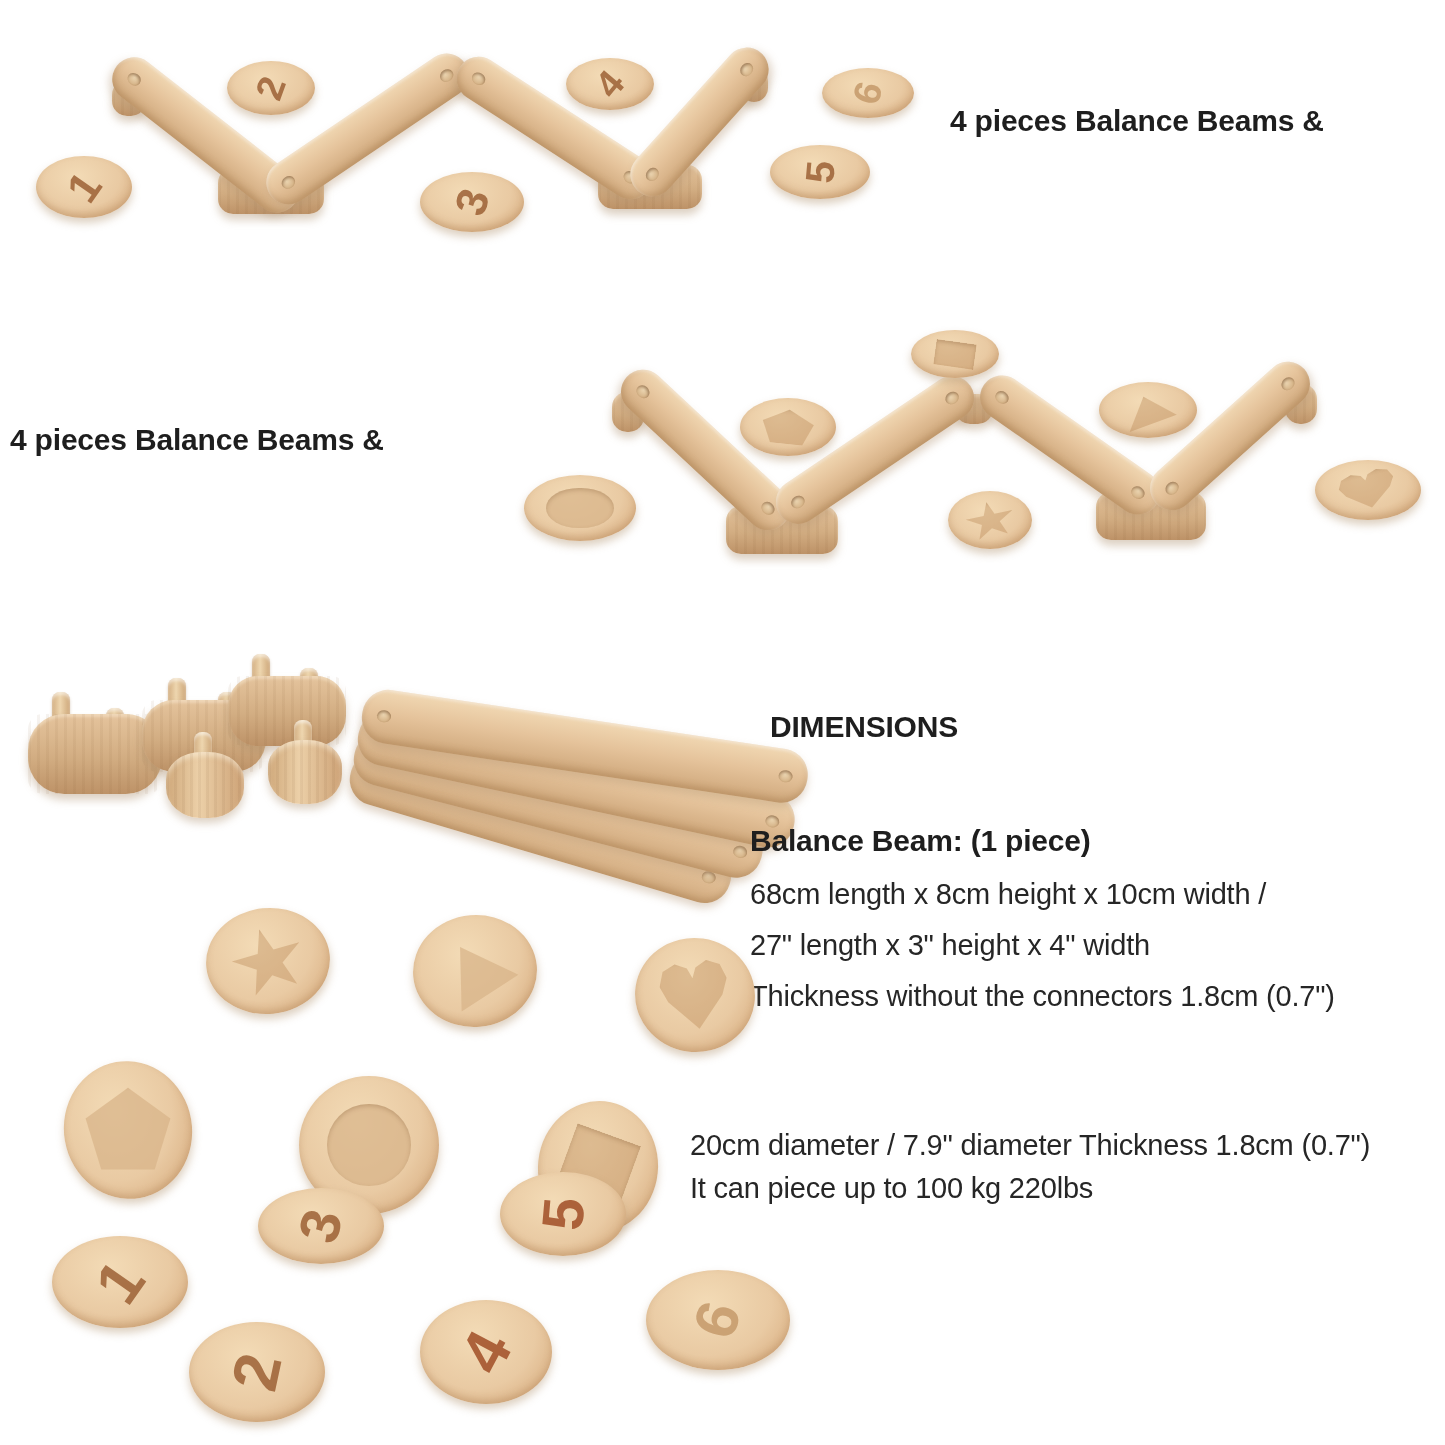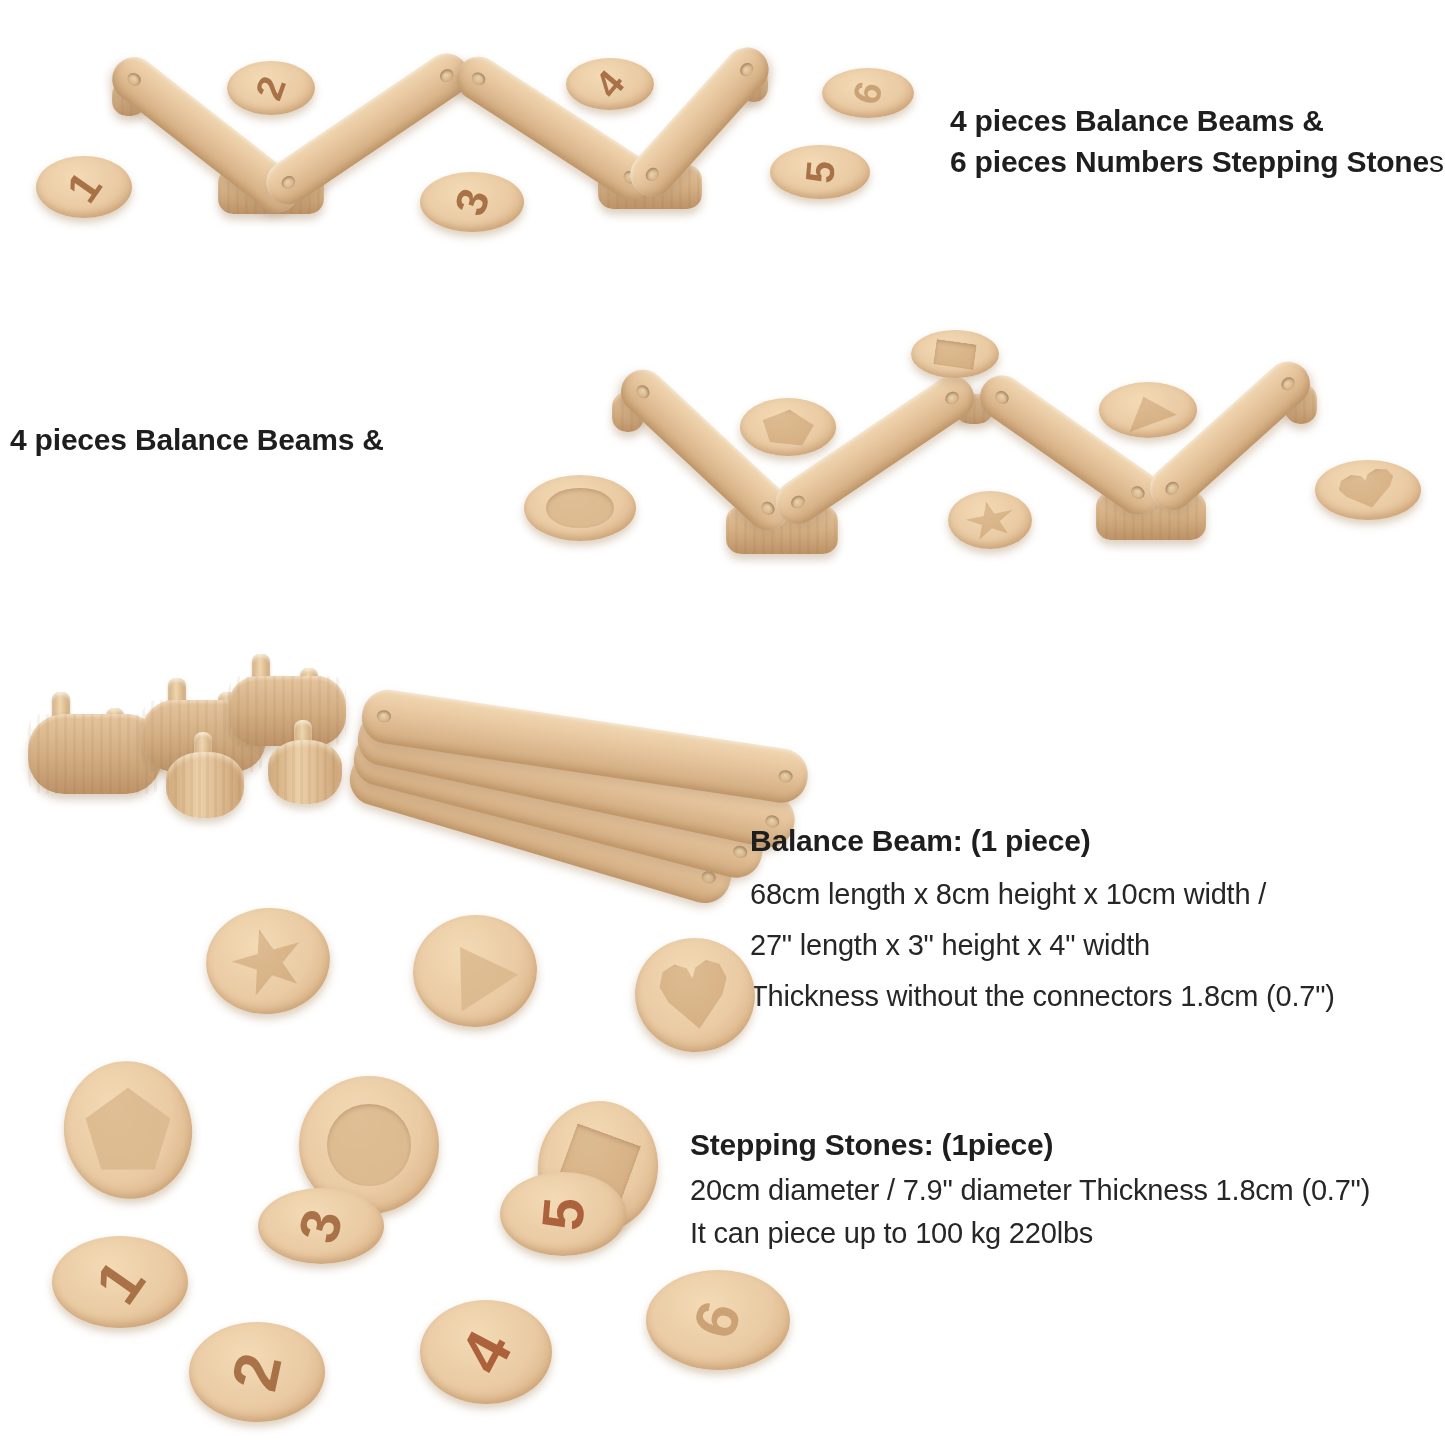--- a/index.html
+++ b/index.html
@@ -113,21 +113,20 @@
     <div class="stone" style="left:770px;top:145px;width:100px;height:54px;">
       <span class="num" style="font-size:40px;transform:rotate(-85deg);">5</span>
     </div>
     <div class="stone" style="left:822px;top:68px;width:92px;height:50px;">
       <span class="num num-lite" style="font-size:38px;transform:rotate(-75deg);">6</span>
     </div>
   </div>
 
   <div class="txt h-bold" style="left:950px;top:100px;width:495px;">
     <div>4 pieces Balance Beams &amp;</div>
-    <div><span>6 pieces Numbers Stepping Stone</span><span class="h-reg">s</span></div>
   </div>
 
   <div>
     <div class="wbase" style="left:612px;top:392px;width:32px;height:40px;"></div>
     <div class="wbase" style="left:955px;top:394px;width:38px;height:30px;"></div>
     <div class="wbase" style="left:1285px;top:384px;width:32px;height:40px;"></div>
     <div class="wbase" style="left:726px;top:506px;width:112px;height:48px;"></div>
     <div class="wbase" style="left:1096px;top:492px;width:110px;height:48px;"></div>
 
     <div class="beam" style="left:598px;top:428px;width:215px;transform:rotate(43deg);">
@@ -197,20 +196,21 @@
     <div class="peg" style="left:252px;top:654px;"></div>
     <div class="peg" style="left:300px;top:668px;"></div>
     <div class="wbase" style="left:228px;top:676px;width:118px;height:70px;border-radius:30px;"></div>
 
     <div class="peg" style="left:194px;top:732px;"></div>
     <div class="cyl" style="left:166px;top:752px;width:78px;height:66px;"></div>
     <div class="peg" style="left:294px;top:720px;"></div>
     <div class="cyl" style="left:268px;top:740px;width:74px;height:64px;"></div>
   </div>
 
+  <div class="txt h-bold" style="left:770px;top:706px;width:660px;">DIMENSIONS</div>
   <div class="txt" style="left:750px;top:820px;width:700px;">
     <div class="h-bold" style="margin-bottom:8px;">Balance Beam: (1 piece)</div>
     <div class="body-line" style="line-height:51px;">68cm length x 8cm height x 10cm width /</div>
     <div class="body-line" style="line-height:51px;">27" length x 3" height x 4" width</div>
     <div class="body-line" style="line-height:51px;">Thickness without the connectors 1.8cm (0.7")</div>
   </div>
 
   <div>
     <div class="stone" style="left:206px;top:908px;width:124px;height:106px;transform:rotate(-6deg);">
       <div class="engrave shape-star" style="width:60%;height:64%;transform:rotate(-10deg);"></div>
@@ -247,18 +247,17 @@
     </div>
     <div class="stone" style="left:500px;top:1172px;width:126px;height:84px;">
       <span class="num num-red" style="font-size:58px;transform:rotate(-85deg);">5</span>
     </div>
     <div class="stone" style="left:646px;top:1270px;width:144px;height:100px;">
       <span class="num num-lite" style="font-size:60px;transform:rotate(-72deg);">6</span>
     </div>
   </div>
 
   <div class="txt" style="left:690px;top:1124px;width:755px;">
-    <div class="h-bold" style="margin-bottom:4px;">Stepping Stones: (1piece)</div>
     <div class="body-line" style="line-height:43px;">20cm diameter / 7.9" diameter Thickness 1.8cm (0.7")</div>
     <div class="body-line" style="line-height:43px;">It can piece up to 100 kg 220lbs</div>
   </div>
 
 </div>
 
 </body></html>

